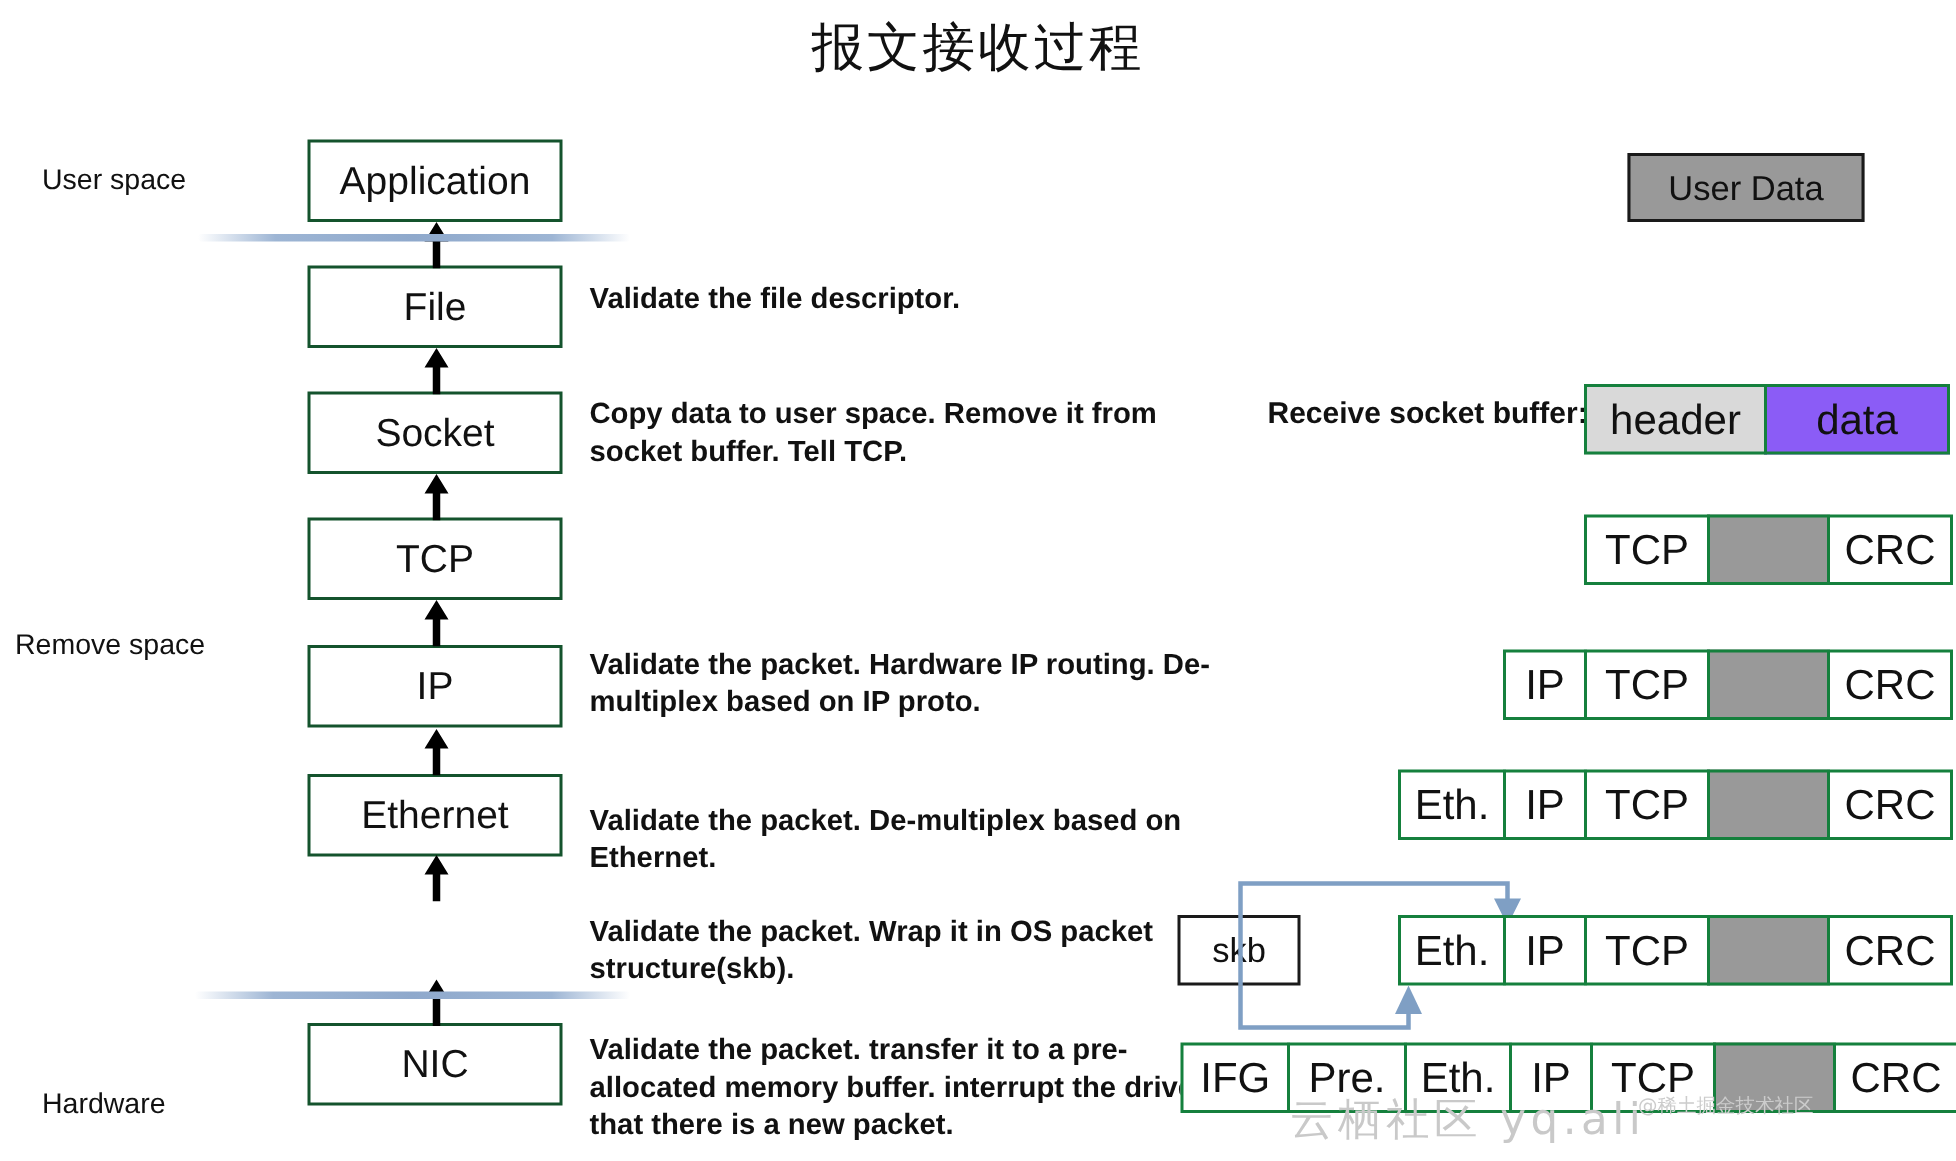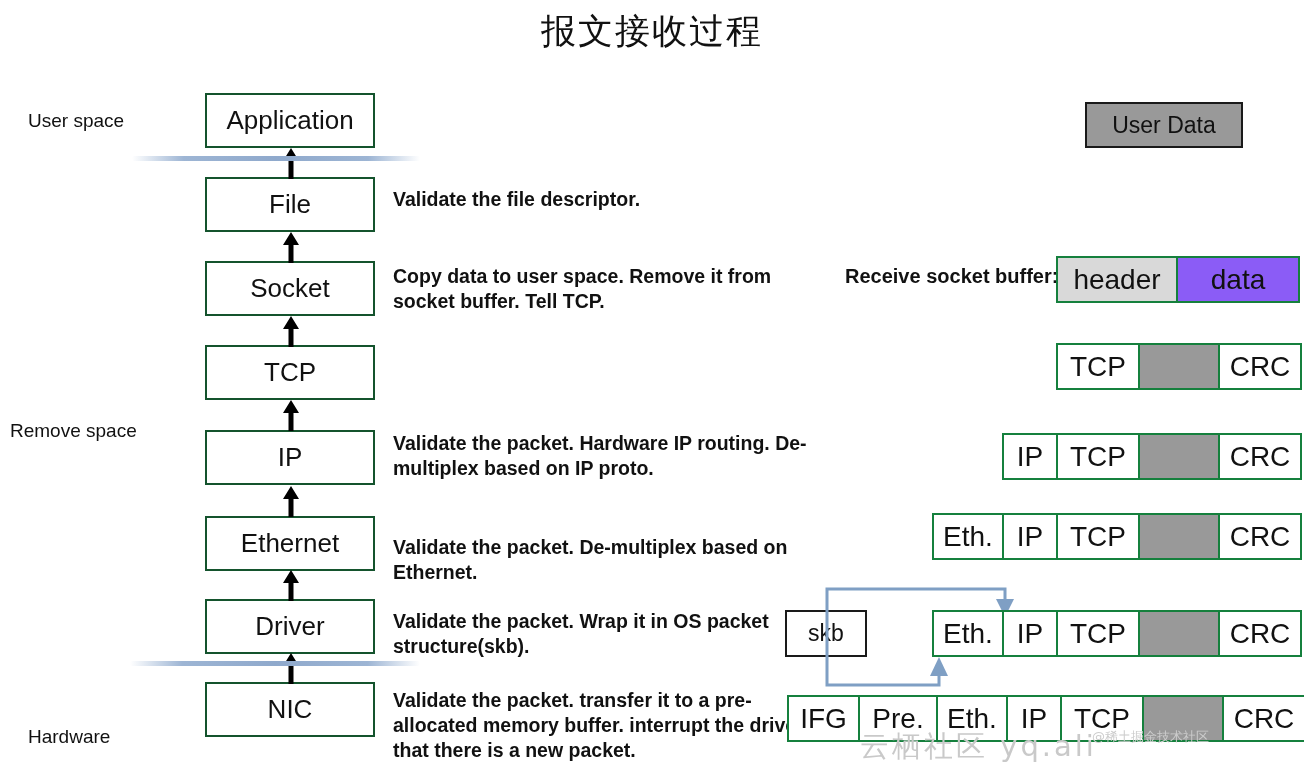--- a/index.html
+++ b/index.html
@@ -205,21 +205,20 @@
   <div class="space-label" style="left:28px; top:110px;">User space</div>
   <div class="space-label" style="left:10px; top:420px;">Remove space</div>
   <div class="space-label" style="left:28px; top:702px;margin-top:24px;">Hardware</div>
 
   <div class="stack-box" style="top:93px;">Application</div>
   <div class="stack-box" style="top:177px;">File</div>
   <div class="stack-box" style="top:261px;">Socket</div>
   <div class="stack-box" style="top:345px;">TCP</div>
   <div class="stack-box" style="top:430px;">IP</div>
   <div class="stack-box" style="top:516px;">Ethernet</div>
-  <div class="stack-box" style="top:599px;">Driver</div>
   <div class="stack-box" style="top:682px;">NIC</div>
 
   <div class="up-arrow" style="top:147px;">
     <svg width="18" height="32" viewBox="0 0 18 32">
         <path d="M9 1 L17 14 L11.5 14 L11.5 32 L6.5 32 L6.5 14 L1 14 Z" fill="#000000"></path>
       </svg>
   </div>
   <div class="up-arrow" style="top:231px;">
     <svg width="18" height="32" viewBox="0 0 18 32">
         <path d="M9 1 L17 14 L11.5 14 L11.5 32 L6.5 32 L6.5 14 L1 14 Z" fill="#000000"></path>

